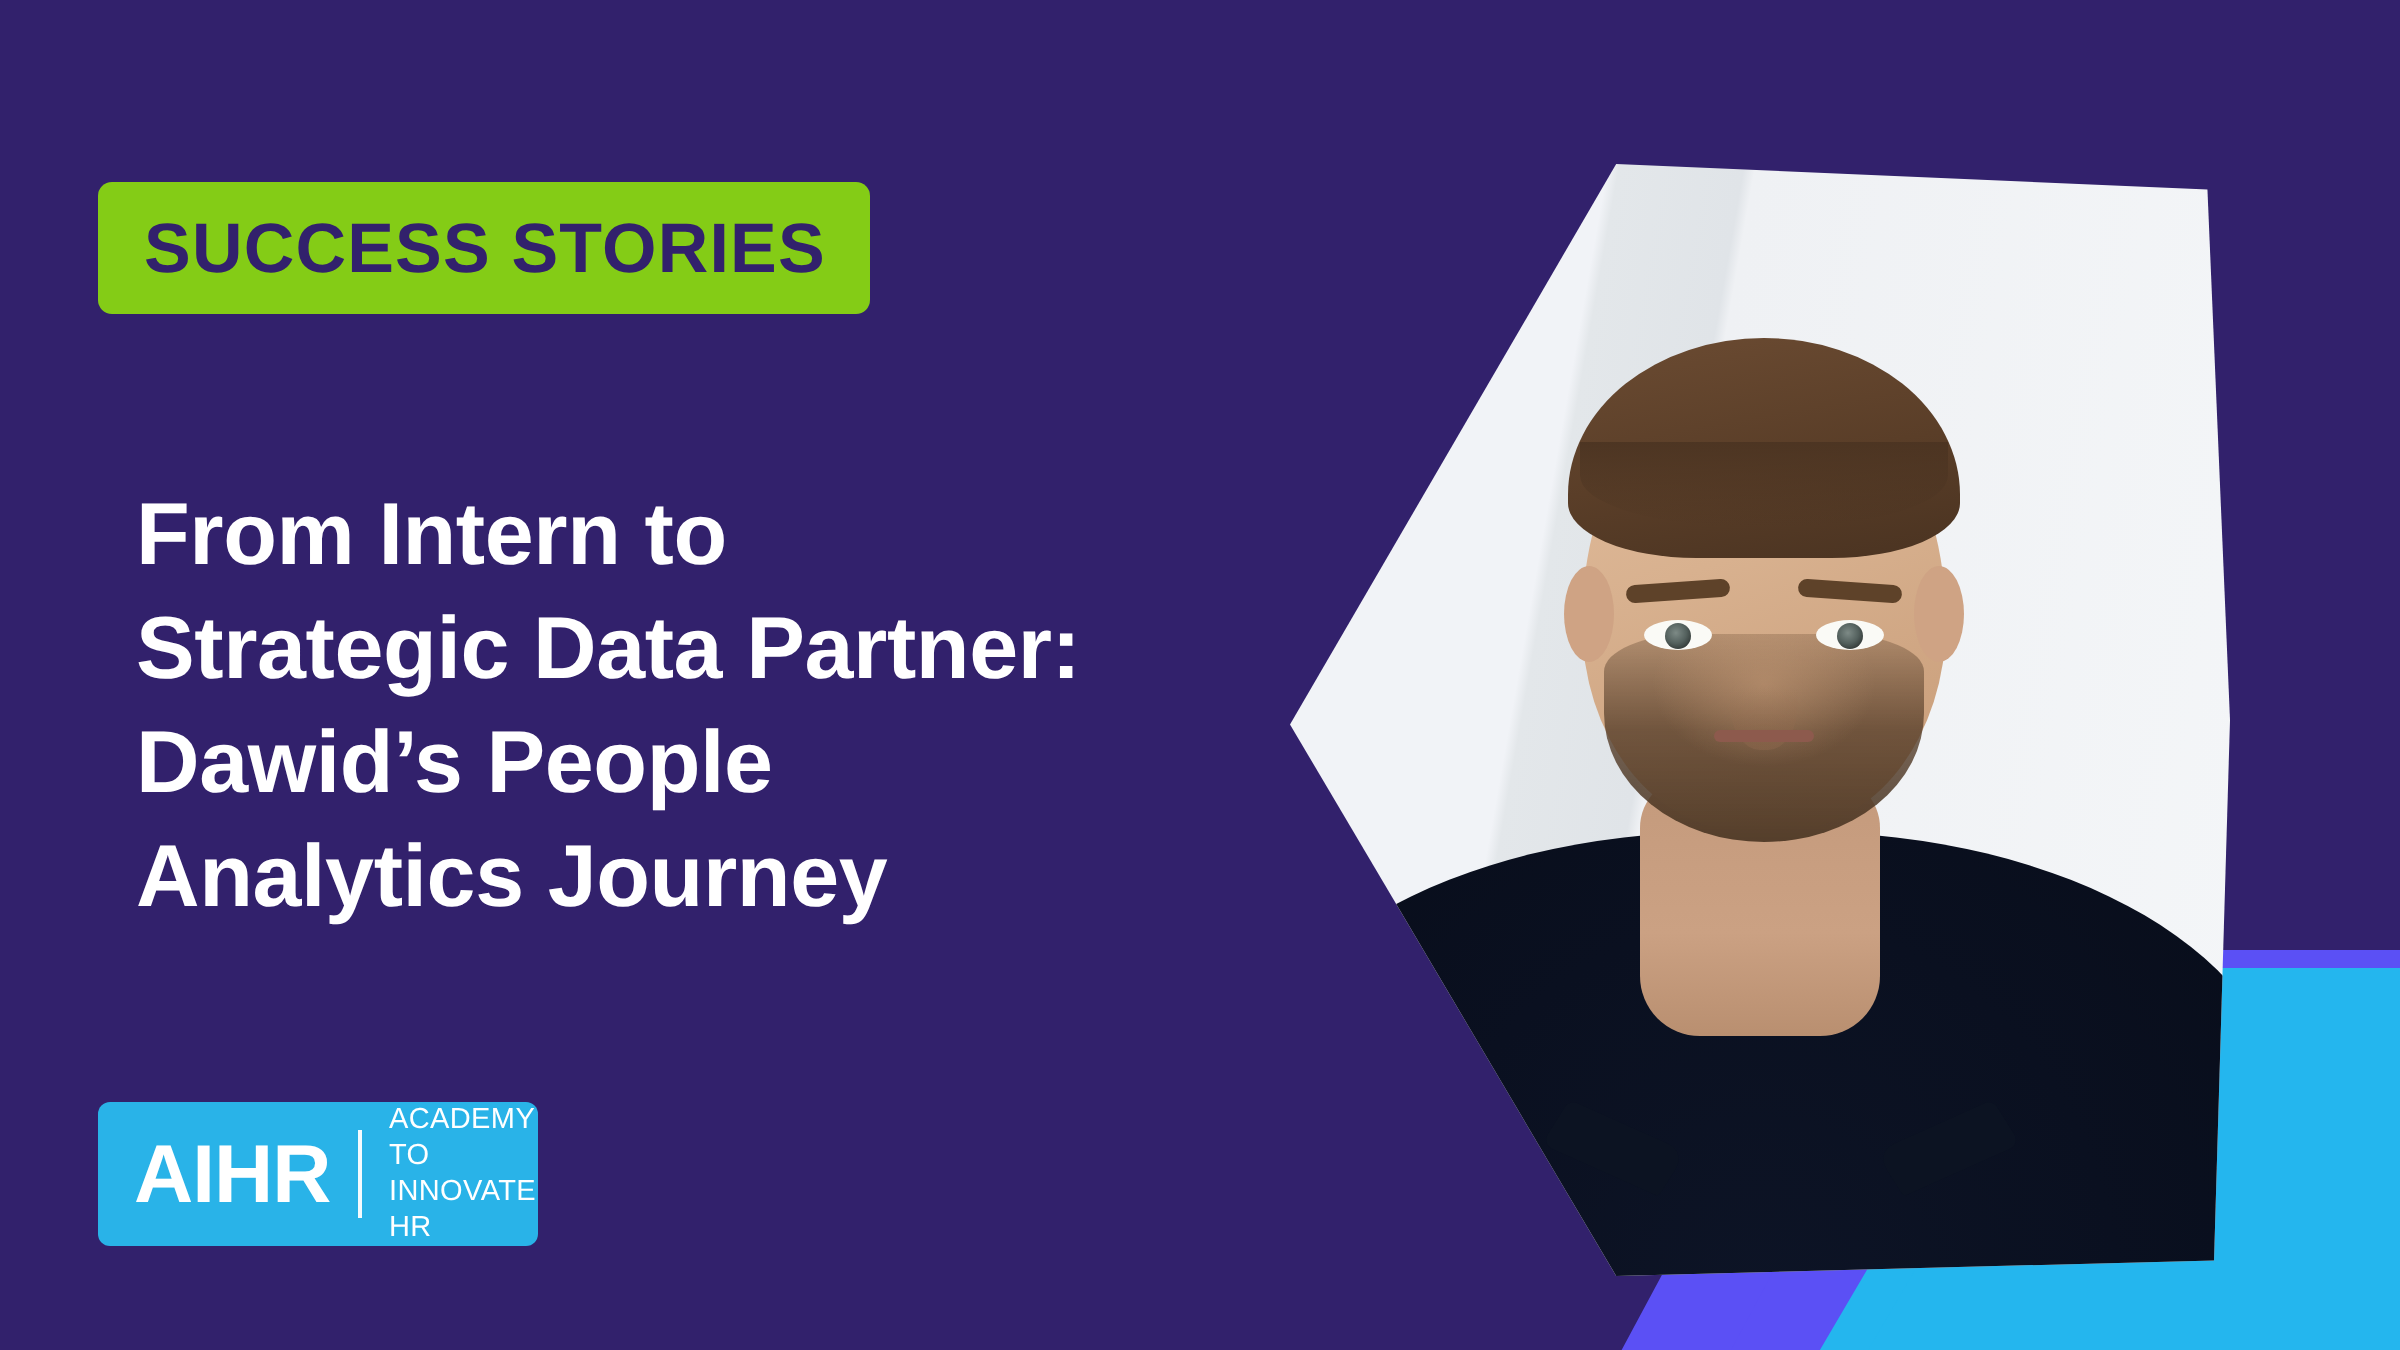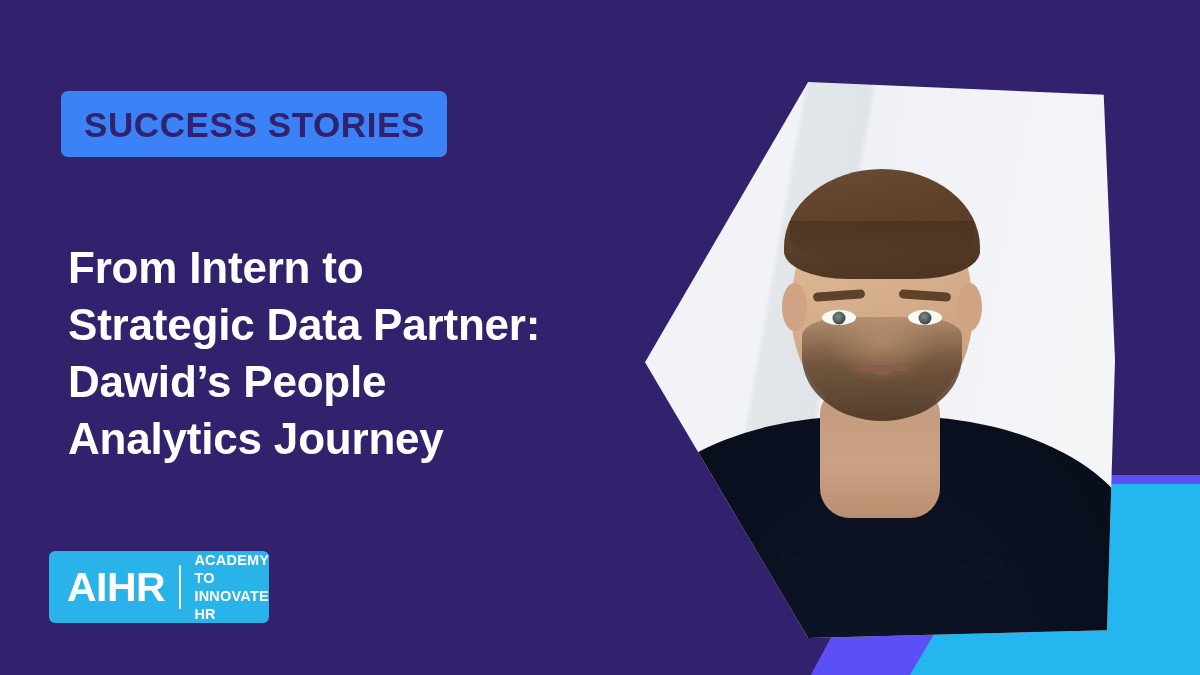--- a/index.html
+++ b/index.html
@@ -32,25 +32,25 @@
     position: absolute;
     left: 49px;
     top: 0;
     width: 600px;
     height: 675px;
     z-index: 6;
   }
 
   .eyebrow-badge {
     position: absolute;
-    left: 12px;
+    left: 0;
     top: 91px;
     height: 66px;
     padding: 0 22px 0 23px;
-    background: #3b82f6;
+    background: #84cc16;
     border-radius: 7px;
     display: flex;
     align-items: center;
     justify-content: center;
   }
   .eyebrow-badge span {
     color: #32216C;
     font-size: 35px;
     font-weight: 700;
     letter-spacing: 0.6px;
@@ -95,21 +95,21 @@
   .logo-divider {
     width: 3px;
     height: 44px;
     background: #FFFFFF;
     margin: 0 13px 0 14px;
     opacity: 0.95;
   }
   .logo-tagline {
     color: #FFFFFF;
     font-size: 14.5px;
-    font-weight: 700;
+    font-weight: 400;
     line-height: 18px;
     letter-spacing: 0.2px;
     white-space: pre-line;
   }
 
   
   .photo-hex {
     position: absolute;
     left: 645px;
     top: 82px;

